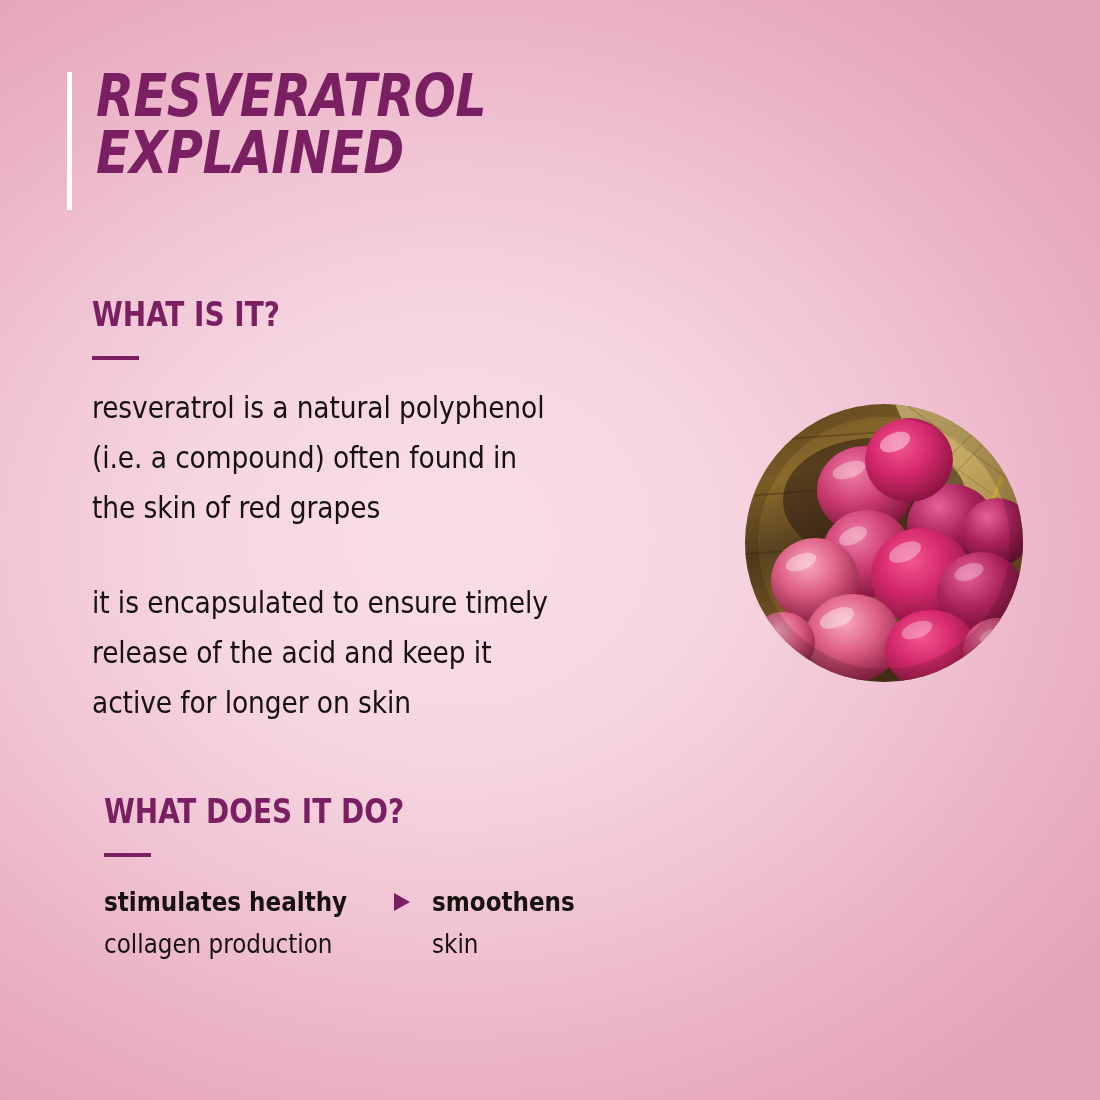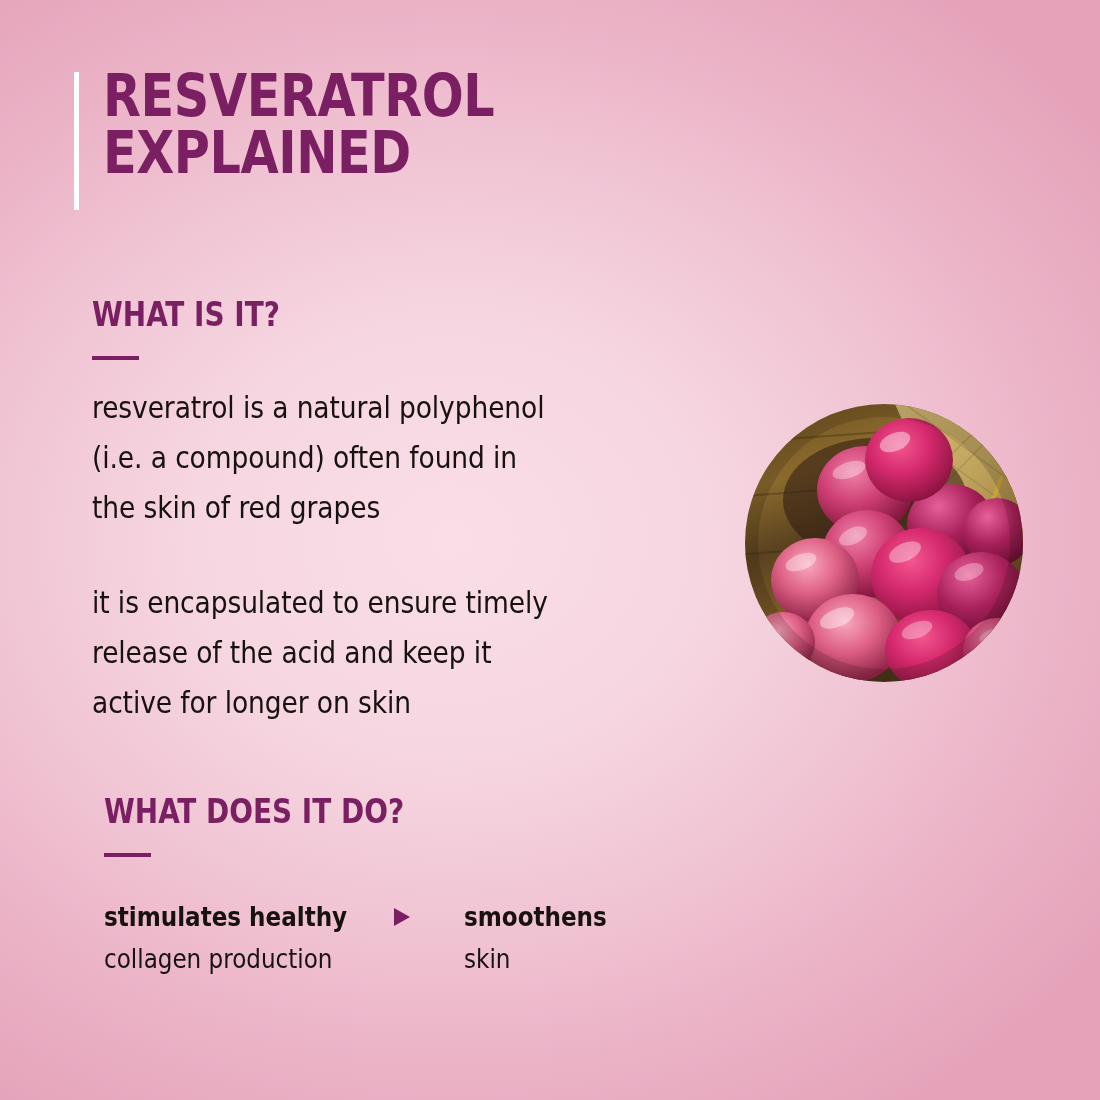--- a/index.html
+++ b/index.html
@@ -17,22 +17,23 @@
         #f6d6e1 32%,
         #f0c3d3 58%,
         #ebb2c6 78%,
         #e5a3ba 100%);
     position:relative;
   }
 
   
   #title-block {
     position:absolute;
-    left:74px; top:68px;
+    left:67px; top:68px;
     width:760px;
+    font-style:italic;
   }
   #title-bar {
     position:absolute;
     left:0; top:4px;
     width:5px; height:138px;
     background:#ffffff;
   }
   #page-title {
     margin-left:29px;
     color:#7b1f63;
@@ -89,21 +90,21 @@
     border-radius:50%;
     overflow:hidden;
   }
   #grape-photo svg { display:block; width:100%; height:100%; }
 
   
   #section-what-does-it-do { position:absolute; left:104px; top:795px; width:900px; }
   #benefits-row {
     display:flex;
     align-items:flex-start;
-    margin-top:39px;
+    margin-top:24px;
   }
   .benefit-item { display:flex; align-items:flex-start; }
   .benefit-arrow {
     width:0; height:0;
     border-top:9px solid transparent;
     border-bottom:9px solid transparent;
     border-left:16px solid #7b1f63;
     margin-top:12px;
     margin-right:22px;
     flex:0 0 auto;
@@ -112,21 +113,21 @@
     color:#17120f;
     font-family:"DejaVu Sans Condensed","Liberation Sans",sans-serif;
     font-size:27px;
     line-height:1.55;
     transform:scaleX(0.95);
     transform-origin:left top;
   }
   .benefit-text b { font-weight:700; }
   #benefit-0 { width:290px; }
   #benefit-1 { width:280px; }
-  #benefit-2 { width:250px;gap:32px; }
+  #benefit-2 { width:250px; }
 </style>
 </head>
 <body>
 
 <div id="title-block">
   <div id="title-bar"></div>
   <h1 id="page-title">RESVERATROL
 EXPLAINED</h1>
 </div>
 

